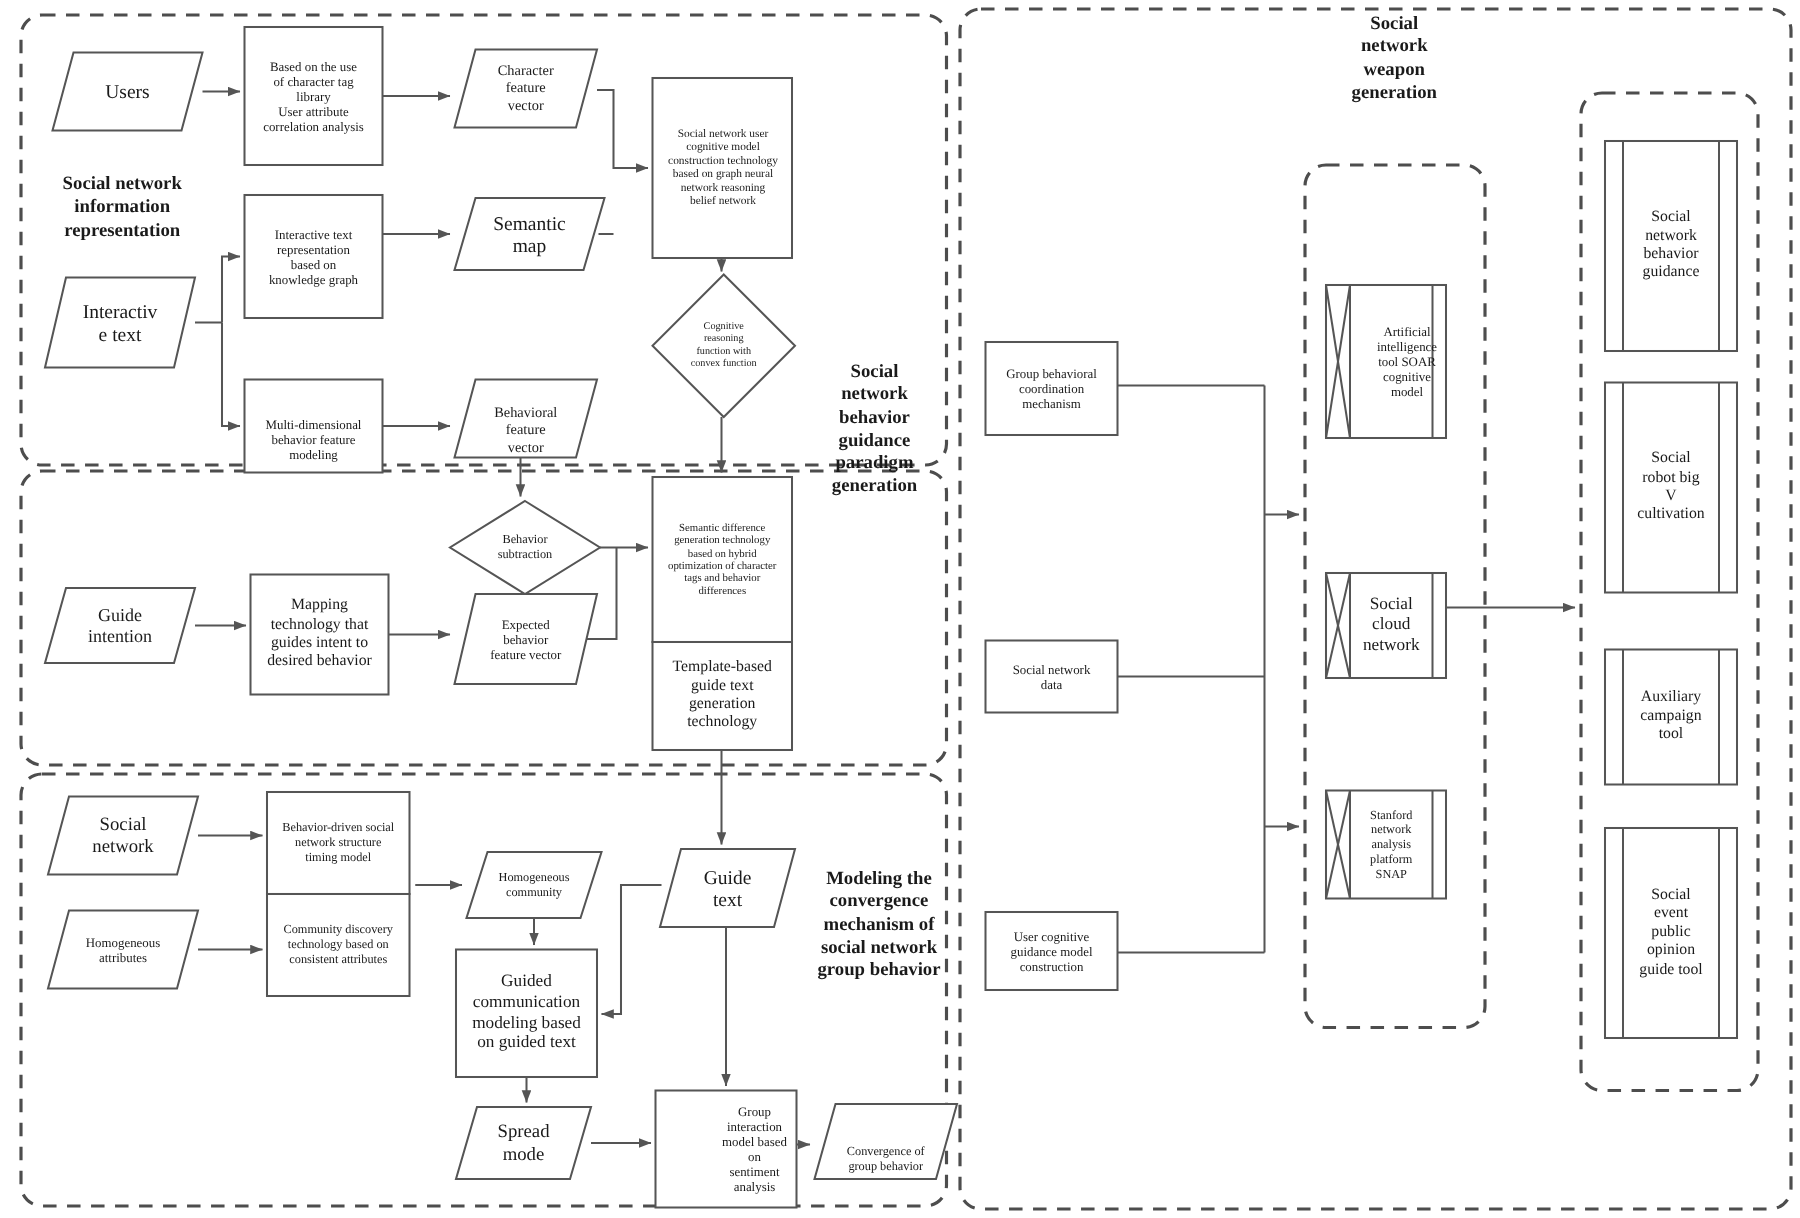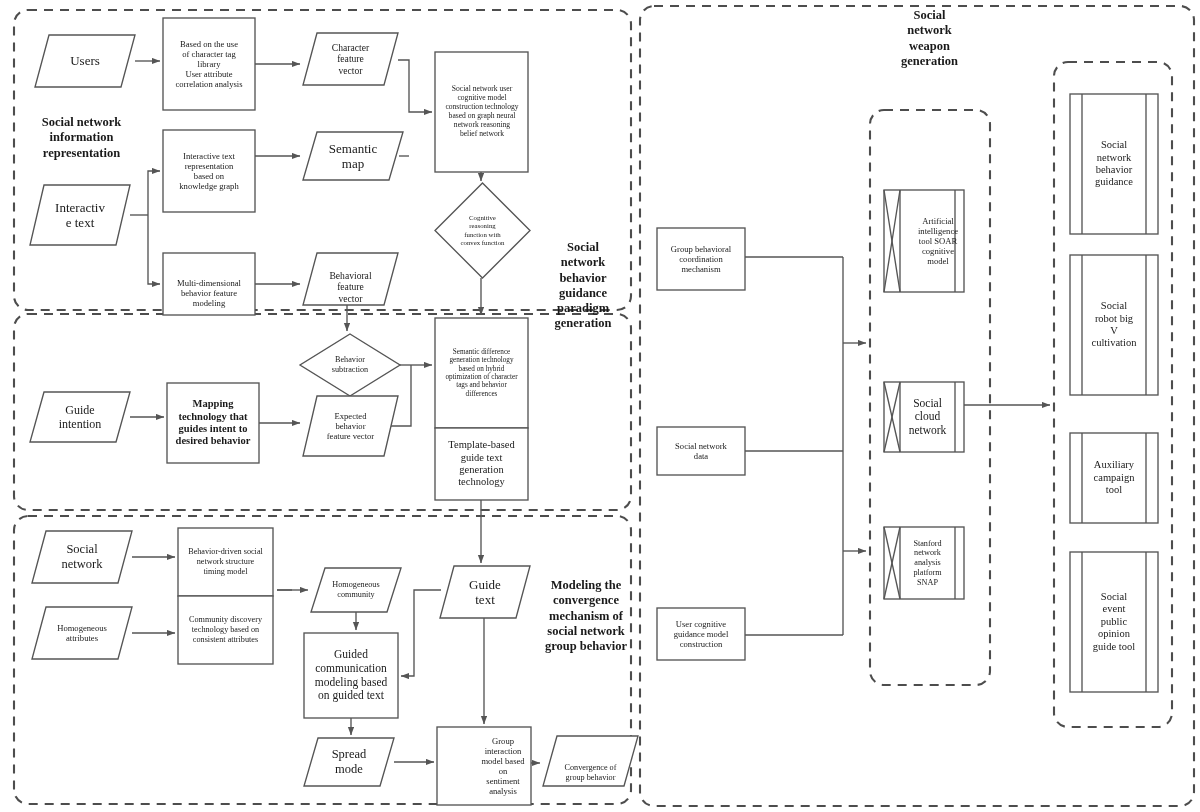--- a/index.html
+++ b/index.html
@@ -242,21 +242,21 @@
 technology</span>
       </div>
       <div class="node" style="left: 300px; top: 334px; width: 100px; height: 62px; font-size: 8.2px;">
         <span style="white-space: pre-line;">Behavior
 subtraction</span>
       </div>
       <div class="node" style="left: 36px; top: 392px; width: 88px; height: 50px; font-size: 12px;">
         <span style="white-space: pre-line;">Guide
 intention</span>
       </div>
-      <div class="node" style="left: 167px; top: 383px; width: 92px; height: 80px; font-size: 10.5px; font-weight: bold;">
+      <div class="node" style="left: 167px; top: 383px; width: 92px; height: 80px; font-size: 10.5px;">
         <span style="white-space: pre-line;">Mapping
 technology that
 guides intent to
 desired behavior</span>
       </div>
       <div class="node" style="left: 309px; top: 396px; width: 83px; height: 60px; font-size: 8.6px;">
         <span style="white-space: pre-line;">Expected
 behavior
 feature vector</span>
       </div>

